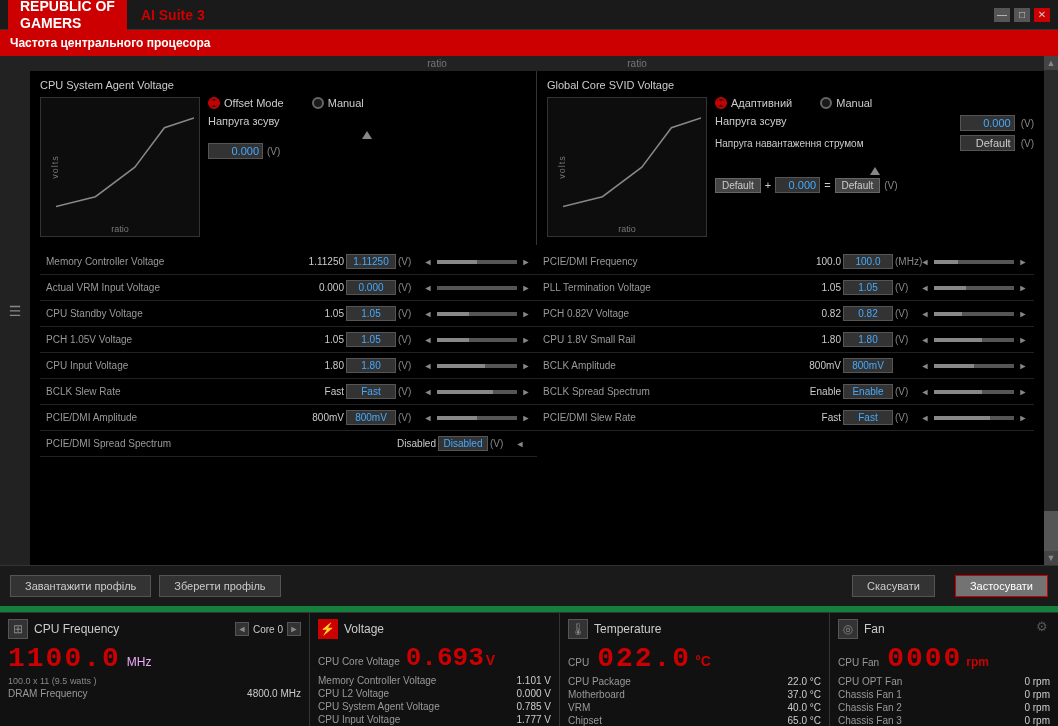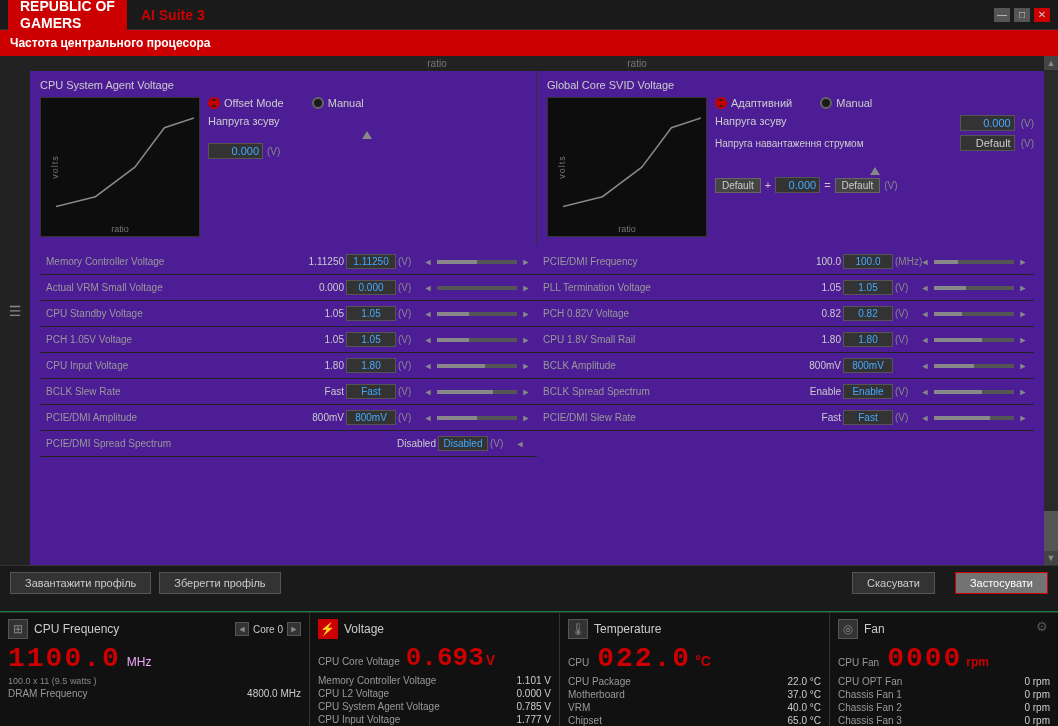--- a/index.html
+++ b/index.html
@@ -91,21 +91,21 @@
       color: #888;
       font-size: 14px;
       cursor: pointer;
     }
 
     
     #scroll-panel {
       flex: 1;
       overflow-y: auto;
       overflow-x: hidden;
-      background: #4c1d95;
+      background: #000000;
       padding: 0;
     }
     #scroll-panel::-webkit-scrollbar { width: 10px; }
     #scroll-panel::-webkit-scrollbar-track { background: #2a2a2a; }
     #scroll-panel::-webkit-scrollbar-thumb { background: #555; }
 
     
     .ratio-bar {
       text-align: center;
       color: #777;
@@ -311,24 +311,24 @@
       margin: 0 2px;
     }
     .slider-fill {
       height: 100%;
       background: #888;
     }
 
     
     #bottom-buttons {
       display: flex;
-      align-items: flex-start;
+      align-items: center;
       background: #1a1a1a;
       padding: 6px 10px;
-      border-bottom: 1px solid #15803d;
+      border-bottom: 6px solid #15803d;
       height: 46px;
     }
     .action-btn {
       background: #333;
       border: 1px solid #555;
       color: #ccc;
       font-size: 11px;
       padding: 4px 14px;
       cursor: pointer;
       margin-right: 8px;
@@ -623,21 +623,21 @@
             <span class="setting-unit">(V)</span>
             <div class="arrow-ctrl">
               <span class="arr-left">◄</span>
               <div class="slider-bar">
                   <div class="slider-fill" style="width:50%"></div>
                 </div>
               <span class="arr-right">►</span>
             </div>
           </div>
           <div class="setting-row">
-            <span class="setting-label">Actual VRM Small Voltage</span>
+            <span class="setting-label">Actual VRM Input Voltage</span>
             <span class="setting-value">0.000</span>
             <input class="setting-input" value="0.000" style="">
             <span class="setting-unit">(V)</span>
             <div class="arrow-ctrl">
               <span class="arr-left">◄</span>
               <div class="slider-bar">
                   <div class="slider-fill" style="width:0%"></div>
                 </div>
               <span class="arr-right">►</span>
             </div>

